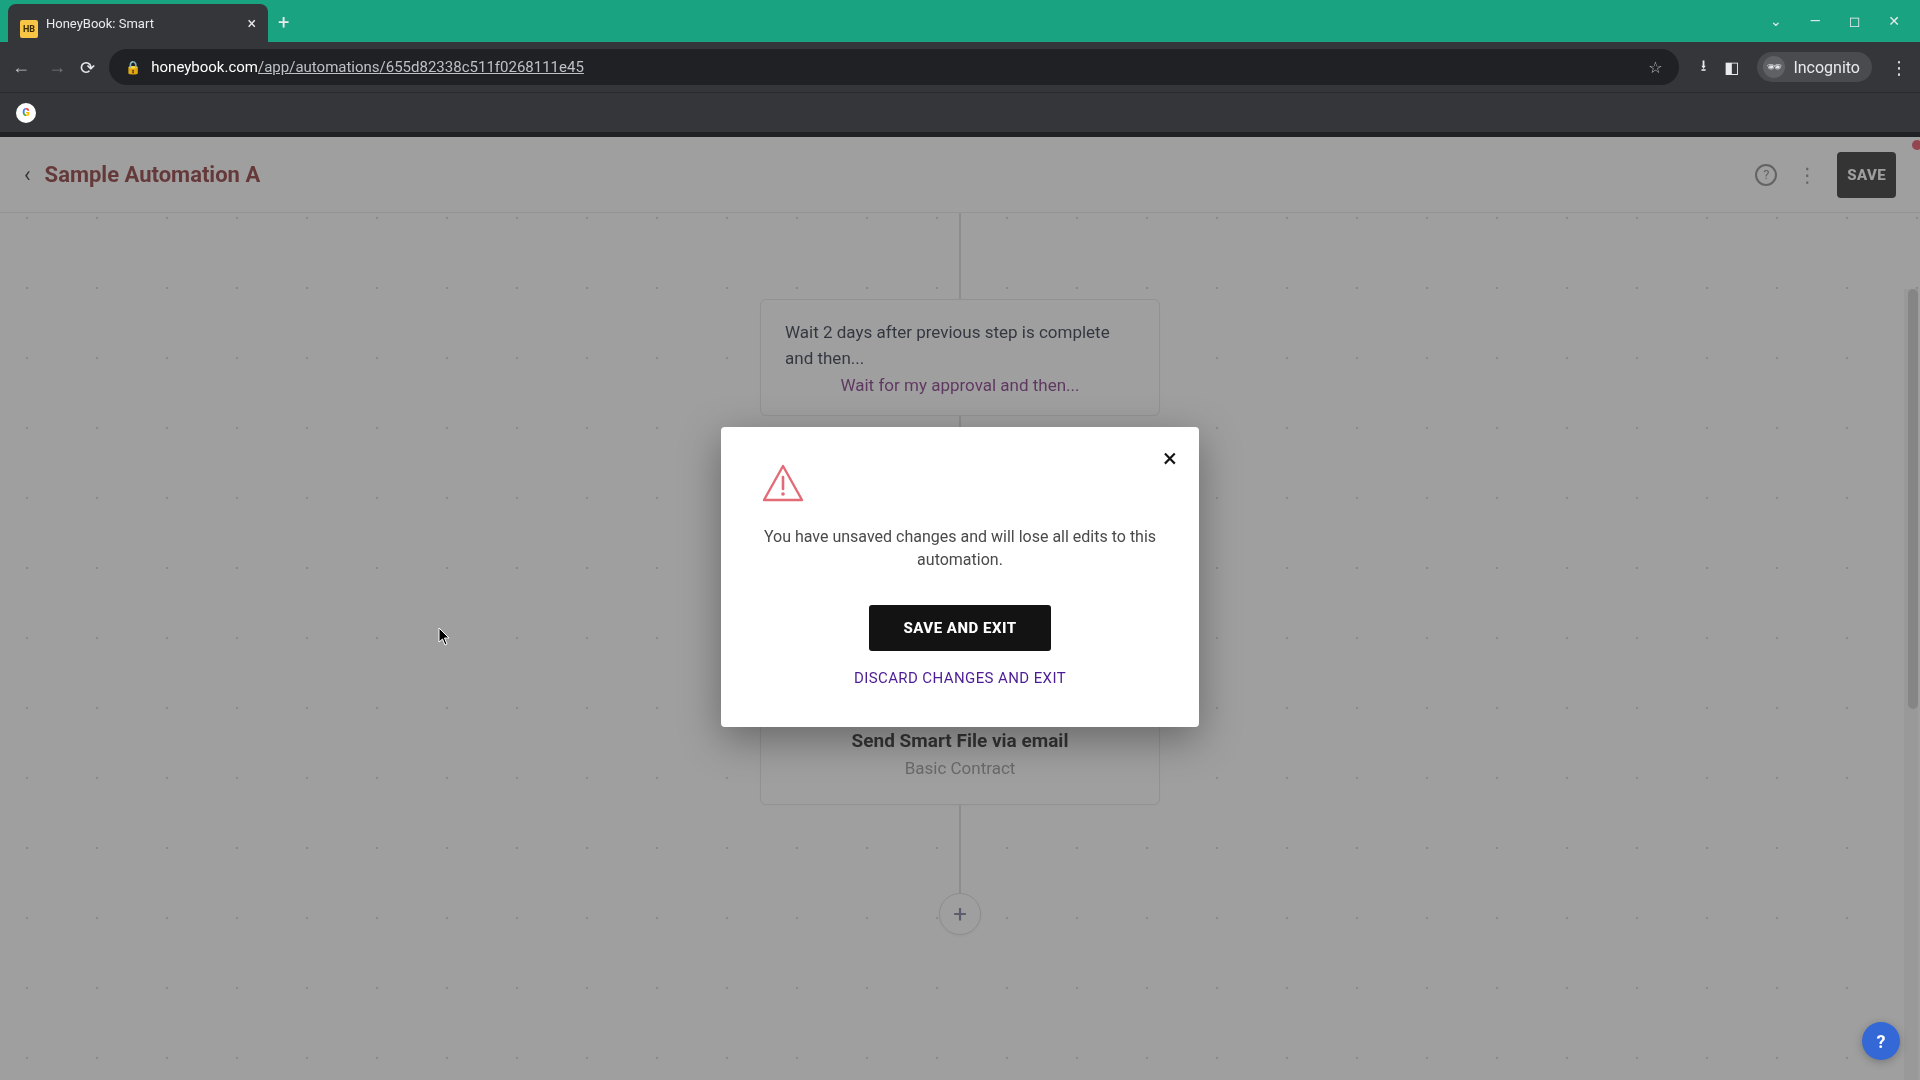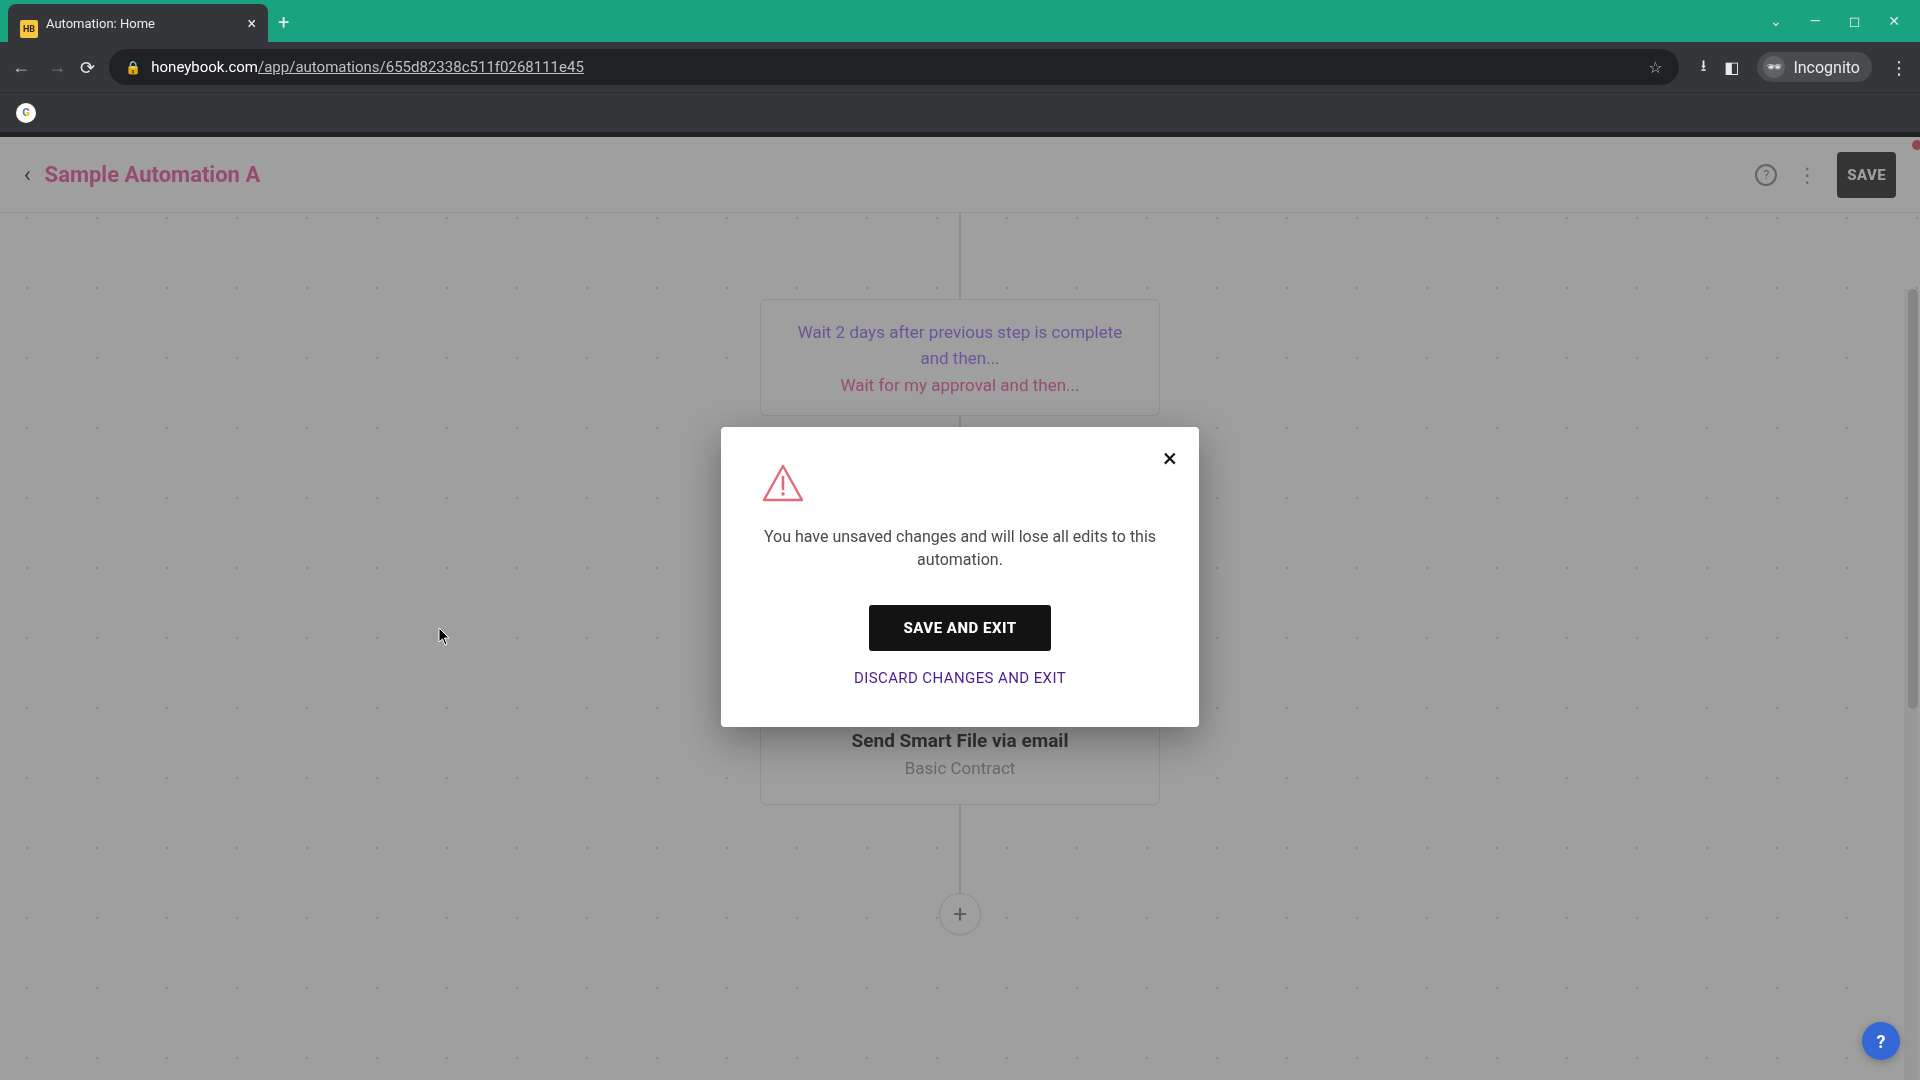--- a/index.html
+++ b/index.html
@@ -35,21 +35,21 @@
   .bookmarks-bar { height: 40px; background: #35363a; border-top: 1px solid #2a2b2e; display: flex; align-items: center; padding-left: 16px; }
   .google-favicon { width: 20px; height: 20px; border-radius: 50%; background: #fff; display:flex; align-items:center; justify-content:center; font-size:11px; font-weight:bold;} 
   .g-glyph { background: conic-gradient(#ea4335 0 25%, #fbbc05 0 50%, #34a853 0 75%, #4285f4 0 100%); -webkit-background-clip:text; color:transparent; font-weight:900;}
 
   
   .viewport { position: relative; width: 100%; height: calc(1080px - 137px); background: #fff; }
 
   
   .app-header { position: absolute; top: 0; left: 0; right: 0; height: 76px; background: #ffffff; border-bottom: 1px solid #e7e7e7; display: flex; align-items: center; padding: 0 24px; }
   .back-chevron { font-size: 22px; color: #111; margin-right: 14px; cursor: pointer; }
-  .page-title { font-size: 22px; font-weight: 700; color: #ec4899; }
+  .page-title { font-size: 22px; font-weight: 700; color: #7f1d1d; }
   .header-right { margin-left: auto; display: flex; align-items: center; gap: 20px; position: relative; }
   .help-circle { width: 22px; height: 22px; border: 2px solid #7a7a7a; border-radius: 50%; display:flex; align-items:center; justify-content:center; color:#7a7a7a; font-size:13px; cursor:pointer;}
   .kebab { color: #7a7a7a; font-size: 20px; cursor: pointer; }
   .save-btn { background: #131313; color: #fff; font-weight: 800; font-size: 15px; letter-spacing: 0.4px; padding: 14px 10px; border-radius: 4px; border: none; cursor: pointer; position: relative; }
   .red-dot { position: absolute; top: -12px; right: -26px; width: 10px; height: 10px; background: #e53950; border-radius: 50%; }
 
   
   .canvas { position: absolute; top: 76px; left: 0; right: 0; bottom: 0;
             background-color: #ffffff;
             background-image: radial-gradient(#cfcfcf 1px, transparent 1px);
@@ -57,22 +57,22 @@
             background-position: -8px -30px;
   }
   .canvas::-webkit-scrollbar { width: 10px; }
   .flow { position: absolute; left: 50%; top: 0; transform: translateX(-50%); width: 400px; display:flex; flex-direction:column; align-items:center;}
   .vline { width: 2px; background: #d8d8d8; }
   .vline.top { height: 86px; }
   .vline.mid { height: 290px; }
   .vline.bottom { height: 88px; }
 
   .wait-card { width: 400px; background: #fff; border: 1px solid #e2e2e2; border-radius: 6px; padding: 20px 24px; text-align: left; box-shadow: 0 1px 2px rgba(0,0,0,0.03);}
-  .wait-line1 { color: #8b5cf6; font-size: 17px; line-height: 1.5; text-align: center; }
-  .wait-line2 { color: #ec4899; font-size: 17px; text-align: center; margin-top: 4px; }
+  .wait-line1 { color: #0f172a; font-size: 17px; line-height: 1.5; }
+  .wait-line2 { color: #701a75; font-size: 17px; text-align: center; margin-top: 4px; }
 
   .action-card { width: 400px; background: #fff; border: 1px solid #e2e2e2; border-radius: 6px; padding: 22px 24px 26px; text-align: center; box-shadow: 0 1px 2px rgba(0,0,0,0.03);}
   .action-title { font-size: 19px; font-weight: 700; color: #131313; }
   .action-sub { font-size: 17px; color: #8a8a8a; margin-top: 6px; }
 
   .add-btn { width: 42px; height: 42px; border-radius: 50%; background: #fff; border: 1px solid #d8d8d8; display:flex; align-items:center; justify-content:center; font-size: 24px; color: #6a6a96; cursor:pointer; box-shadow: 0 1px 3px rgba(0,0,0,0.08);}
 
   .fab-help { position: absolute; right: 20px; bottom: 20px; width: 38px; height: 38px; border-radius: 50%; background: #3468d6; color: #fff; display:flex; align-items:center; justify-content:center; font-size:18px; font-weight:700; cursor:pointer; box-shadow: 0 2px 8px rgba(0,0,0,0.25);}
 
   
@@ -96,21 +96,21 @@
   .vscroll { position:absolute; right:2px; top:76px; bottom:0; width:14px; background:#f2f2f2;}
   .vscroll-thumb { position:absolute; right:2px; top:76px; width:10px; height:420px; background:#c6c6c6; border-radius:5px;}
 </style>
 </head>
 <body>
 
 <div class="browser-chrome">
   <div class="tab-strip">
     <div class="tab">
       <div class="tab-favicon">HB</div>
-      <div class="tab-title">Automation: Home</div>
+      <div class="tab-title">HoneyBook: Smart</div>
       <div class="tab-close">×</div>
     </div>
     <div class="new-tab">+</div>
     <div class="window-controls">
       <span class="wc-chev">⌄</span>
       <span>―</span>
       <span>◻</span>
       <span>✕</span>
     </div>
   </div>

